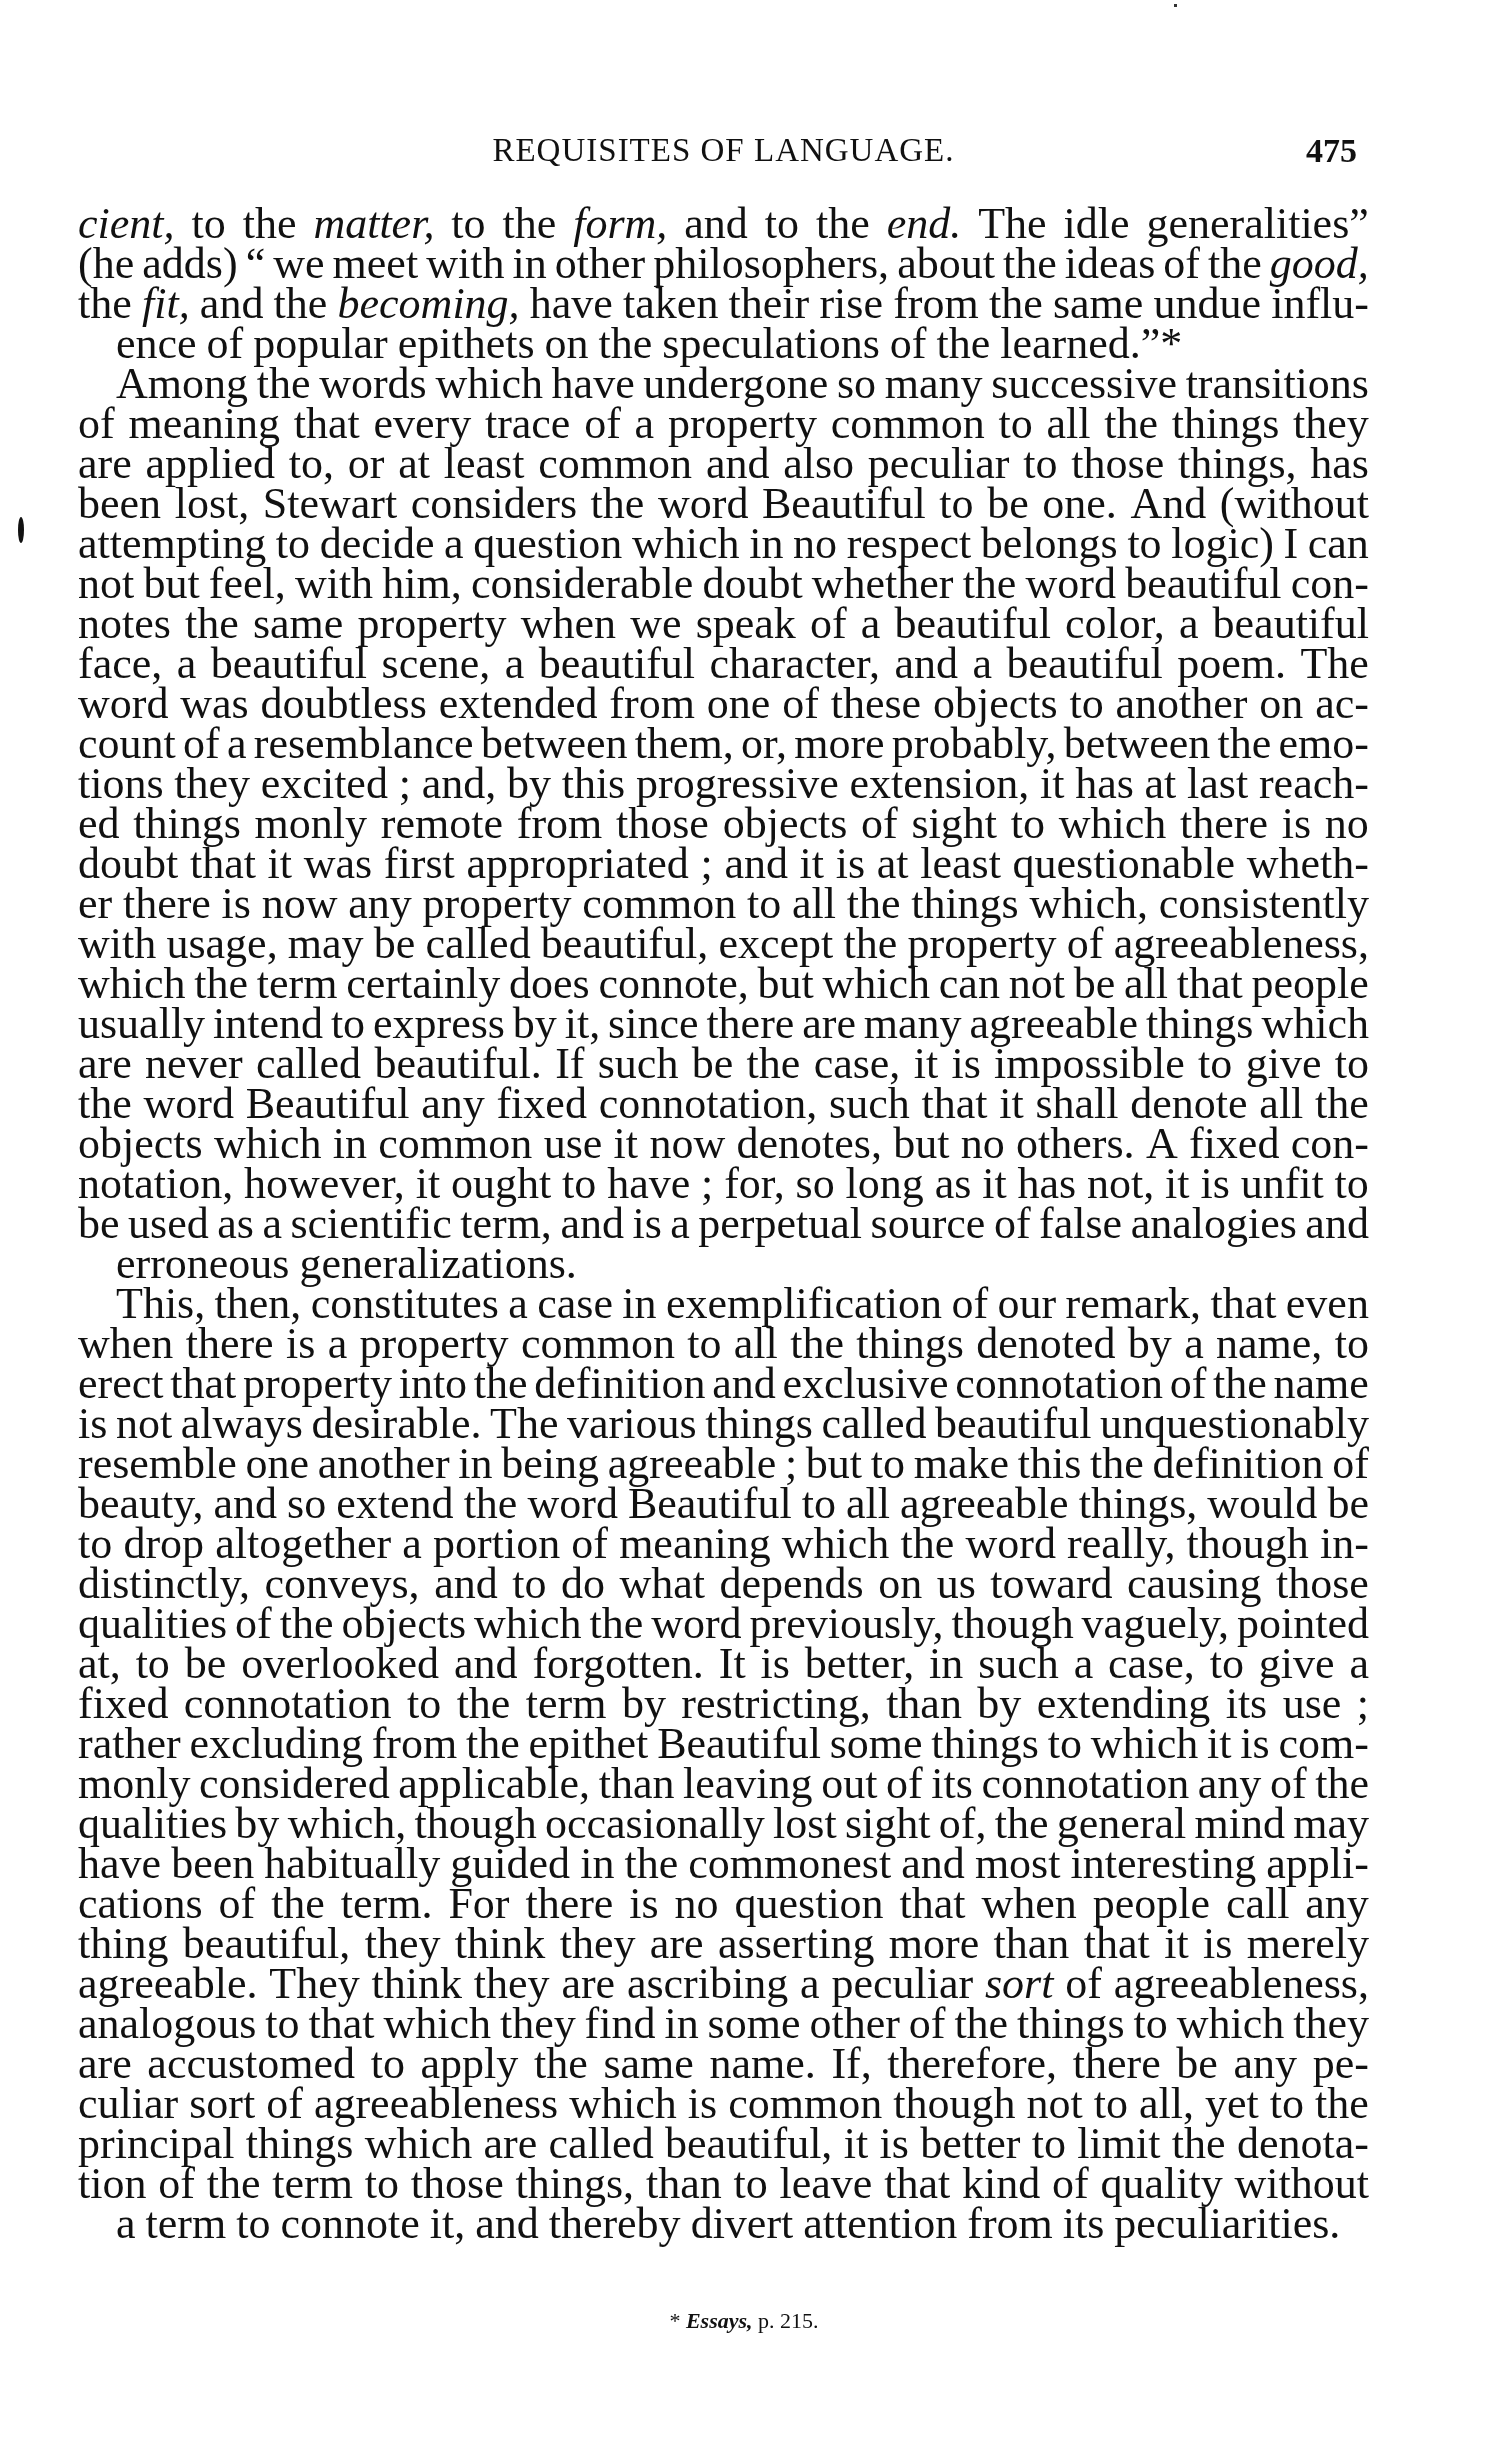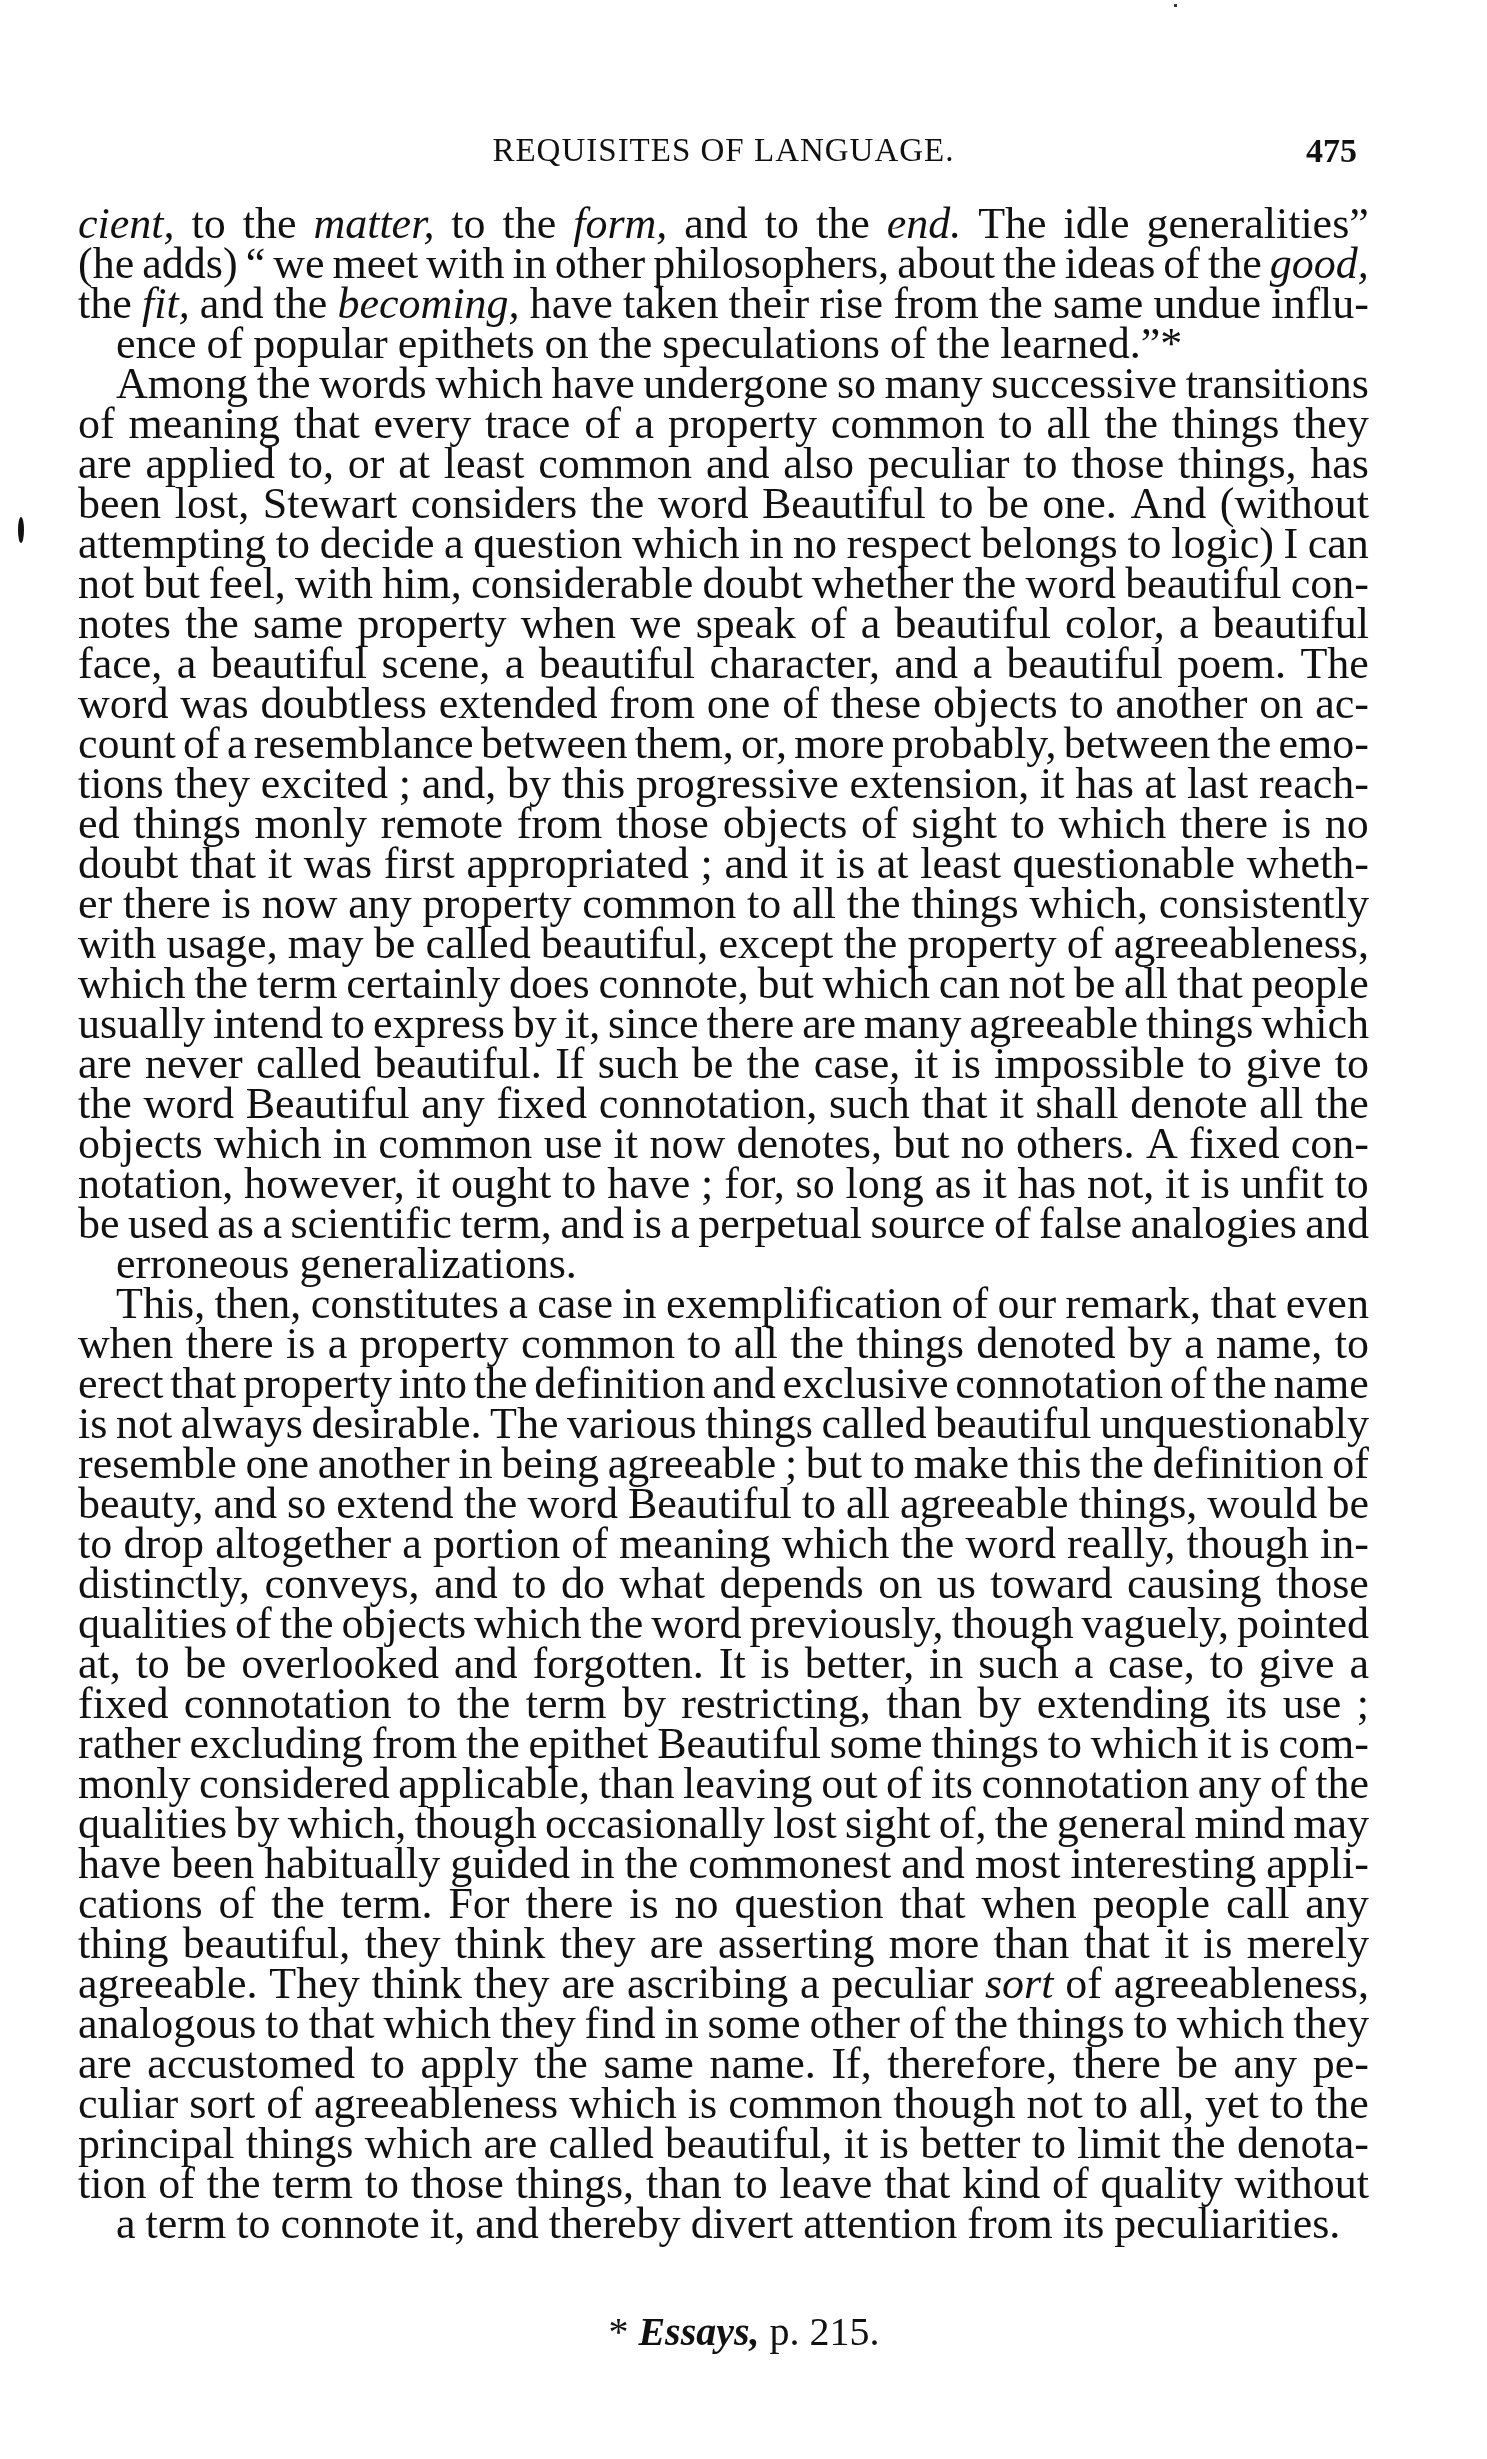--- a/index.html
+++ b/index.html
@@ -16,21 +16,21 @@
           font-family: "Liberation Serif", serif; font-size: 44px; white-space: nowrap; }
   .line.last { justify-content: flex-start; margin-left: 38px; }
   .line.last span.w { margin-right: 10px; }
   .line.indent { padding-left: 38px; }
   .w { display: inline-block; }
   .w.it { font-style: italic; }
   .margin-mark { position: absolute; left: 18px; top: 517px; width: 6px; height: 26px;
                  background: #111; border-radius: 50%; }
   .speck { position: absolute; width: 3px; height: 3px; background: #333; }
   .footnote { position: absolute; top: 2308px; left: 0; width: 1488px; text-align: center;
-              font-family: "Liberation Serif", serif; font-size: 40px; }
+              font-family: "Liberation Serif", serif; font-size: 22px; }
   .footnote .it { font-style: italic; font-weight: bold; }
 </style>
 </head>
 <body>
 
 <div class="page">
   <div class="running-head">
     <div class="running-title">REQUISITES OF LANGUAGE.</div>
     <div class="page-number">475</div>
   </div>

